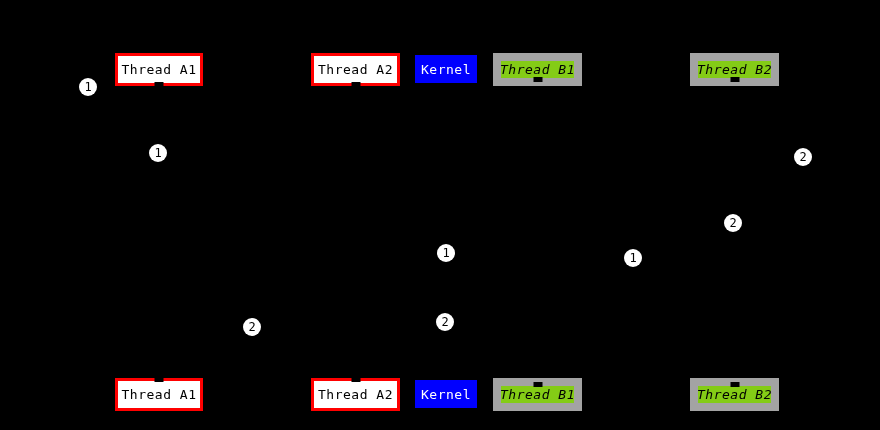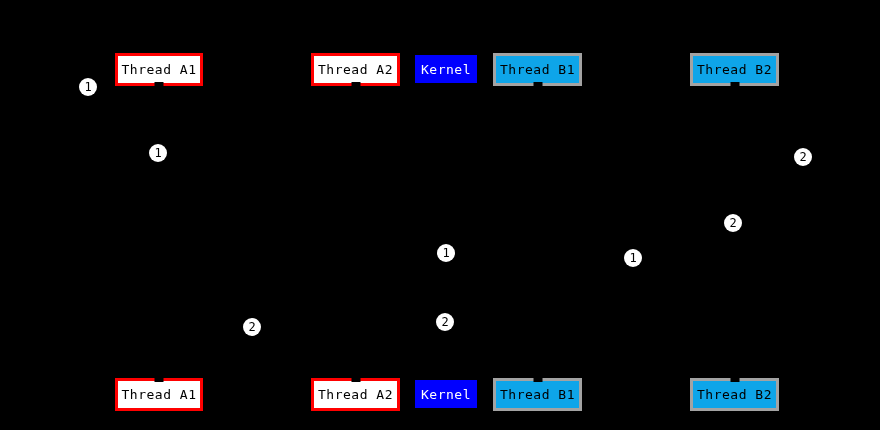--- a/index.html
+++ b/index.html
@@ -24,23 +24,24 @@
     font-size: 13px;
     letter-spacing: 0.5px;
     white-space: nowrap;
   }
   .pbox.red-border {
     background: #ffffff;
     border: 3px solid #ff0000;
     color: #000000;
   }
   .pbox.blue-border {
-    background: #0ea5e9;
-    border: 3px solid #a3a3a3;
+    background: #84cc16;
+    border: 8px solid #a3a3a3;
     color: #000000;
+    font-style: italic;
   }
   .pbox.blue-fill {
     background: #0000ff;
     border: none;
     color: #ffffff;
     text-align: right;
   }
   
   .stub {
     position: absolute;

